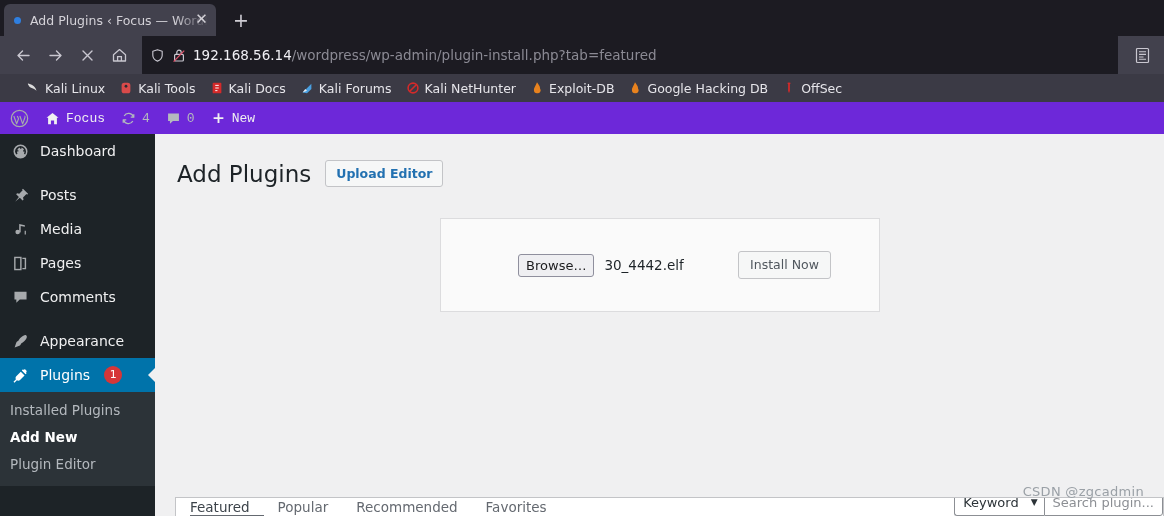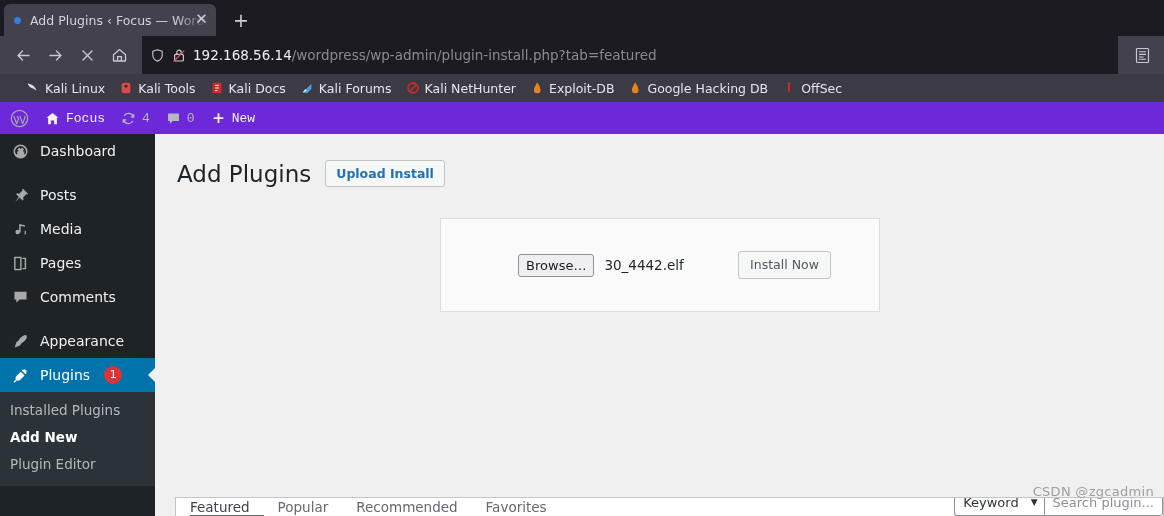--- a/index.html
+++ b/index.html
@@ -164,21 +164,21 @@
     font-size: 13px; color: #2c3338; padding: 2px 6px 2px 8px; height: 28px;
     display: flex; align-items: center; gap: 12px; border-right: none;
   }
   .kw-select .chev { font-size: 9px; color: #2c3338; }
   .kw-input {
     border: 1px solid #8c8f94; border-radius: 0 3px 3px 0; background: #fff;
     font-size: 13px; color: #8c8f94; padding: 2px 8px; height: 28px;
     display: flex; align-items: center; min-width: 118px;
   }
   .watermark {
-    position: absolute; right: 10px; bottom: 17px; font-size: 13px;
+    position: absolute; right: 20px; bottom: 17px; font-size: 13px;
     color: #9aa0a6; letter-spacing: .3px;
   }
 </style>
 </head>
 <body>
 
 <div class="browser">
 
   <div class="tabstrip">
     <div class="tab">
@@ -405,21 +405,21 @@
           <div class="submenu-item">Installed Plugins</div>
           <div class="submenu-item current">Add New</div>
           <div class="submenu-item">Plugin Editor</div>
         </div>
       </div>
 
       <div class="content">
 
         <div class="page-head">
           <span class="page-title">Add Plugins</span>
-          <span class="upload-btn">Upload Install</span>
+          <span class="upload-btn">Upload Editor</span>
         </div>
 
 
         <div class="upload-card">
           <div class="browse-area">
             <span class="browse-btn">Browse…</span>
             <span class="file-name">30_4442.elf</span>
           </div>
           <span class="install-btn">Install Now</span>
         </div>

